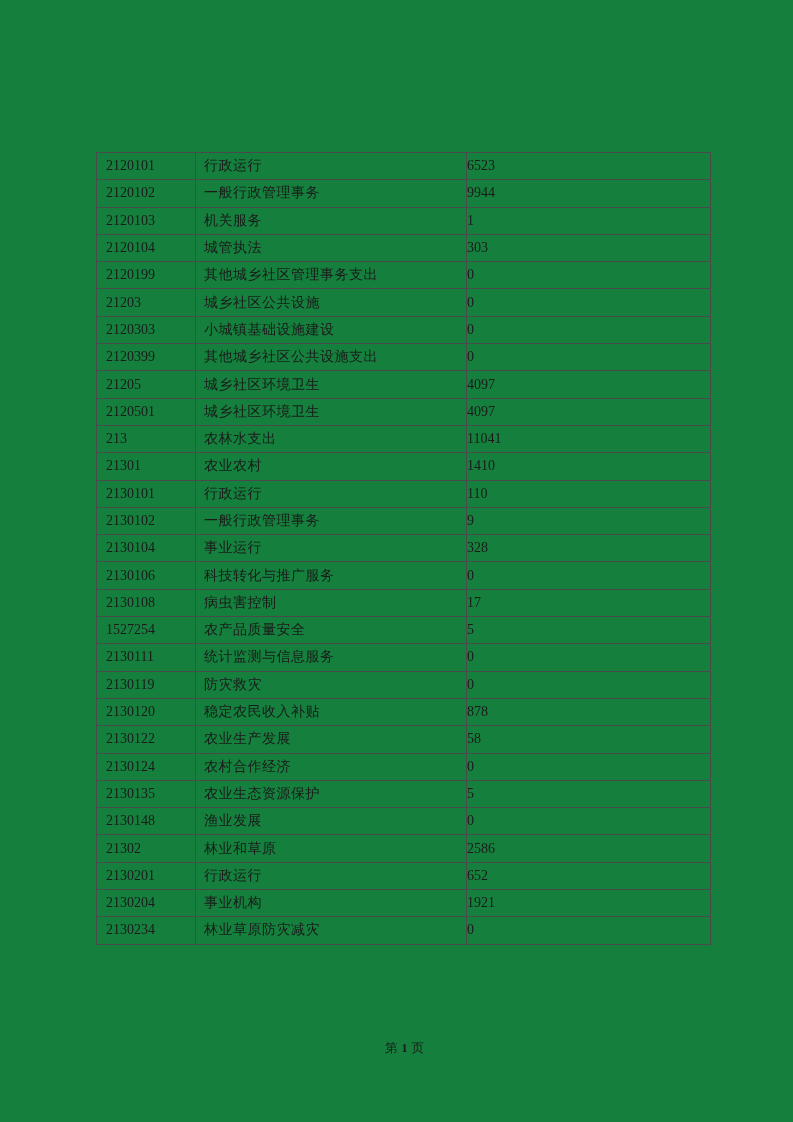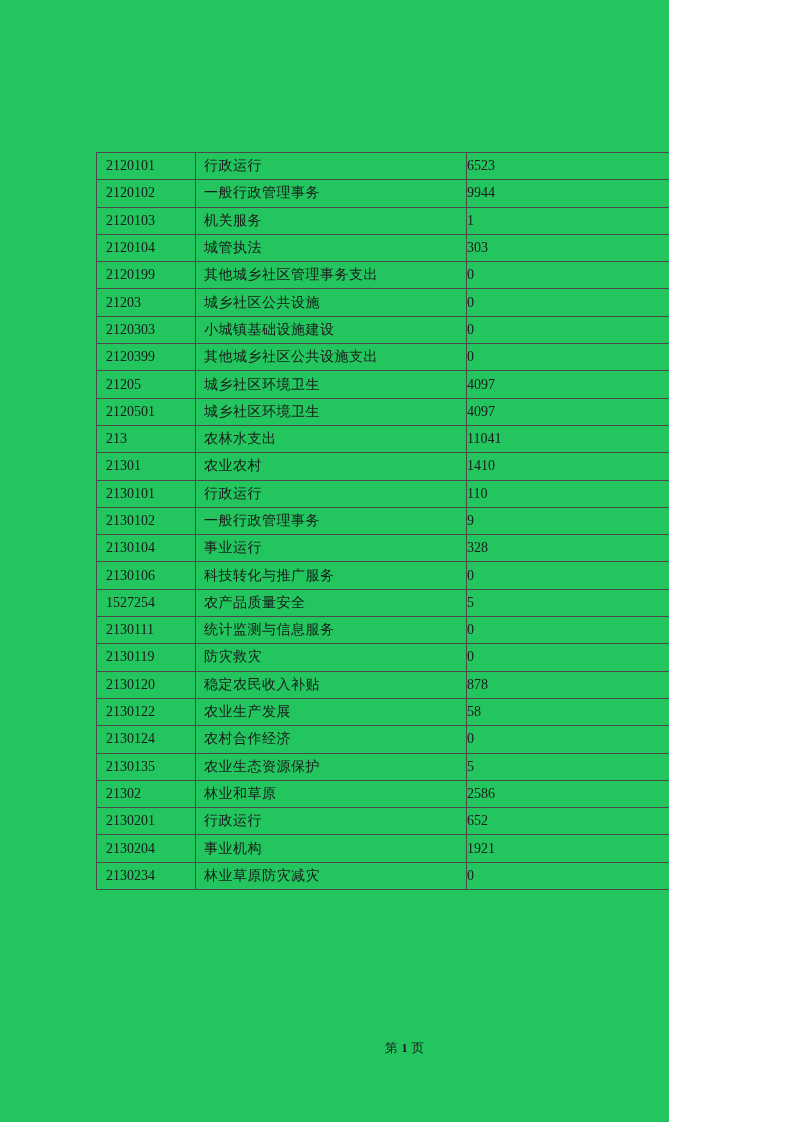--- a/index.html
+++ b/index.html
@@ -5,23 +5,23 @@
   html, body { margin: 0; padding: 0; }
   body {
     width: 793px;
     height: 1122px;
     background: #ffffff;
     font-family: "Liberation Serif", "DejaVu Serif", serif;
     color: #1a1a1a;
   }
   .page {
     position: relative;
-    width: 669px;
+    width: 793px;
     height: 1122px;
-    background: #22c55e;
+    background: #15803d;
     overflow: hidden;
   }
   .budget-table {
     position: absolute;
     left: 96px;
     top: 152px;
     width: 594px;
     border-collapse: collapse;
     table-layout: fixed;
   }
@@ -135,20 +135,25 @@
           <td class="code">2130104</td>
           <td class="name">事业运行</td>
           <td class="value">328</td>
         </tr>
         <tr>
           <td class="code">2130106</td>
           <td class="name">科技转化与推广服务</td>
           <td class="value">0</td>
         </tr>
         <tr>
+          <td class="code">2130108</td>
+          <td class="name">病虫害控制</td>
+          <td class="value">17</td>
+        </tr>
+        <tr>
           <td class="code">1527254</td>
           <td class="name">农产品质量安全</td>
           <td class="value">5</td>
         </tr>
         <tr>
           <td class="code">2130111</td>
           <td class="name">统计监测与信息服务</td>
           <td class="value">0</td>
         </tr>
         <tr>
@@ -170,20 +175,25 @@
           <td class="code">2130124</td>
           <td class="name">农村合作经济</td>
           <td class="value">0</td>
         </tr>
         <tr>
           <td class="code">2130135</td>
           <td class="name">农业生态资源保护</td>
           <td class="value">5</td>
         </tr>
         <tr>
+          <td class="code">2130148</td>
+          <td class="name">渔业发展</td>
+          <td class="value">0</td>
+        </tr>
+        <tr>
           <td class="code">21302</td>
           <td class="name">林业和草原</td>
           <td class="value">2586</td>
         </tr>
         <tr>
           <td class="code">2130201</td>
           <td class="name">行政运行</td>
           <td class="value">652</td>
         </tr>
         <tr>

